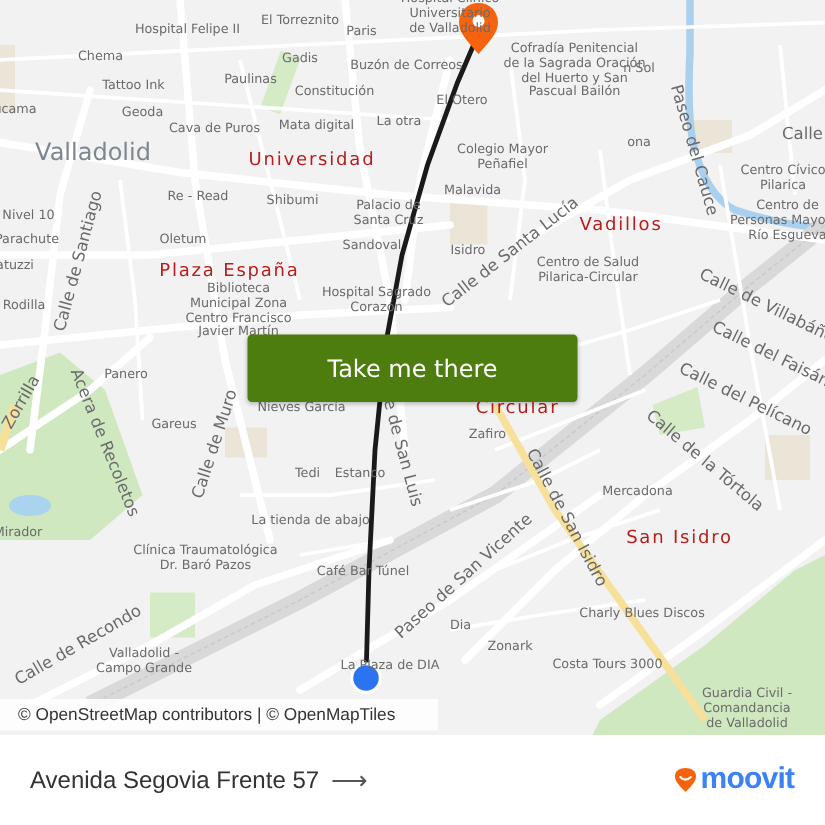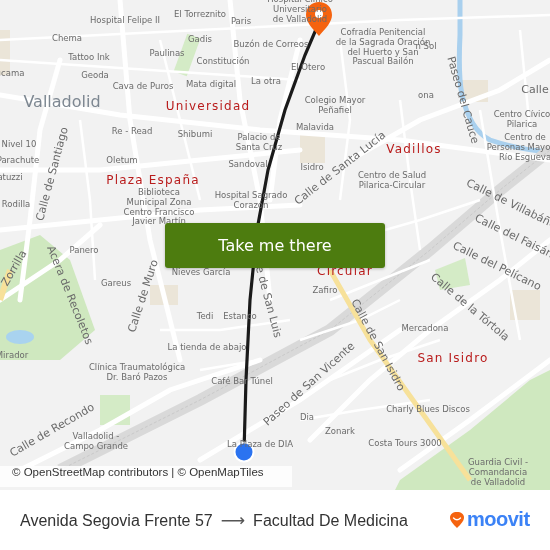--- a/index.html
+++ b/index.html
@@ -16,21 +16,21 @@
   .city { position: absolute; color: #7d8791; font-size: 16px; white-space: nowrap;
           transform: translate(-50%, -50%); }
   .street { position: absolute; color: #6a6a6a; font-size: 11px; white-space: nowrap;
             transform-origin: center center; }
   .cta { position: absolute; left: 165px; top: 223px; width: 220px; height: 45px;
          background: #4d7c0f; border-radius: 3px; color: #fff; font-size: 16px;
          display: flex; align-items: center; justify-content: center;
          box-shadow: 0 1px 3px rgba(0,0,0,.25); cursor: pointer; }
   .attrib { position: absolute; left: 0; top: 466px; height: 21px; width: 292px;
             background: rgba(255,255,255,0.85); font-size: 11.5px; color: #333;
-            display: flex; padding-left: 12px; box-sizing: border-box;
+            display: flex; align-items: center; padding-left: 12px; box-sizing: border-box;
             font-family: "Liberation Sans", sans-serif; }
   .footer { position: absolute; left: 0; top: 490px; width: 550px; height: 60px; background: #fff; }
   .route-title { position: absolute; left: 20px; top: 20px; font-size: 16px; color: #333;
                  display: flex; align-items: center; gap: 8px;
                  font-family: "Liberation Sans", sans-serif; }
   .arrow { font-size: 17px; color: #555; }
   .logo { position: absolute; left: 449px; top: 18px; display: flex; align-items: center; gap: 2px; }
   .logo-text { font-family: "Liberation Sans", sans-serif; font-weight: bold; font-size: 20px;
                color: #3b82f6; letter-spacing: -0.5px; }
 </style>
@@ -206,21 +206,20 @@
 
   <div class="attrib">
     <span>© OpenStreetMap contributors | © OpenMapTiles</span>
   </div>
 </div>
 
 <div class="footer">
   <div class="route-title">
     <span>Avenida Segovia Frente 57</span>
     <span class="arrow">⟶</span>
-    <span>Facultad De Medicina</span>
   </div>
   <div class="logo">
     <svg width="16" height="18" viewBox="0 0 16 18">
       <path d="M8,17 C4,13 1,10 1,6.5 C1,3 4,1 8,1 C12,1 15,3 15,6.5 C15,10 12,13 8,17 Z" fill="#f5630f"></path>
       <path d="M4.5,7 Q8,10.5 11.5,7" stroke="#fff" stroke-width="1.4" fill="none" stroke-linecap="round"></path>
     </svg>
     <span class="logo-text">moovit</span>
   </div>
 </div>
 

